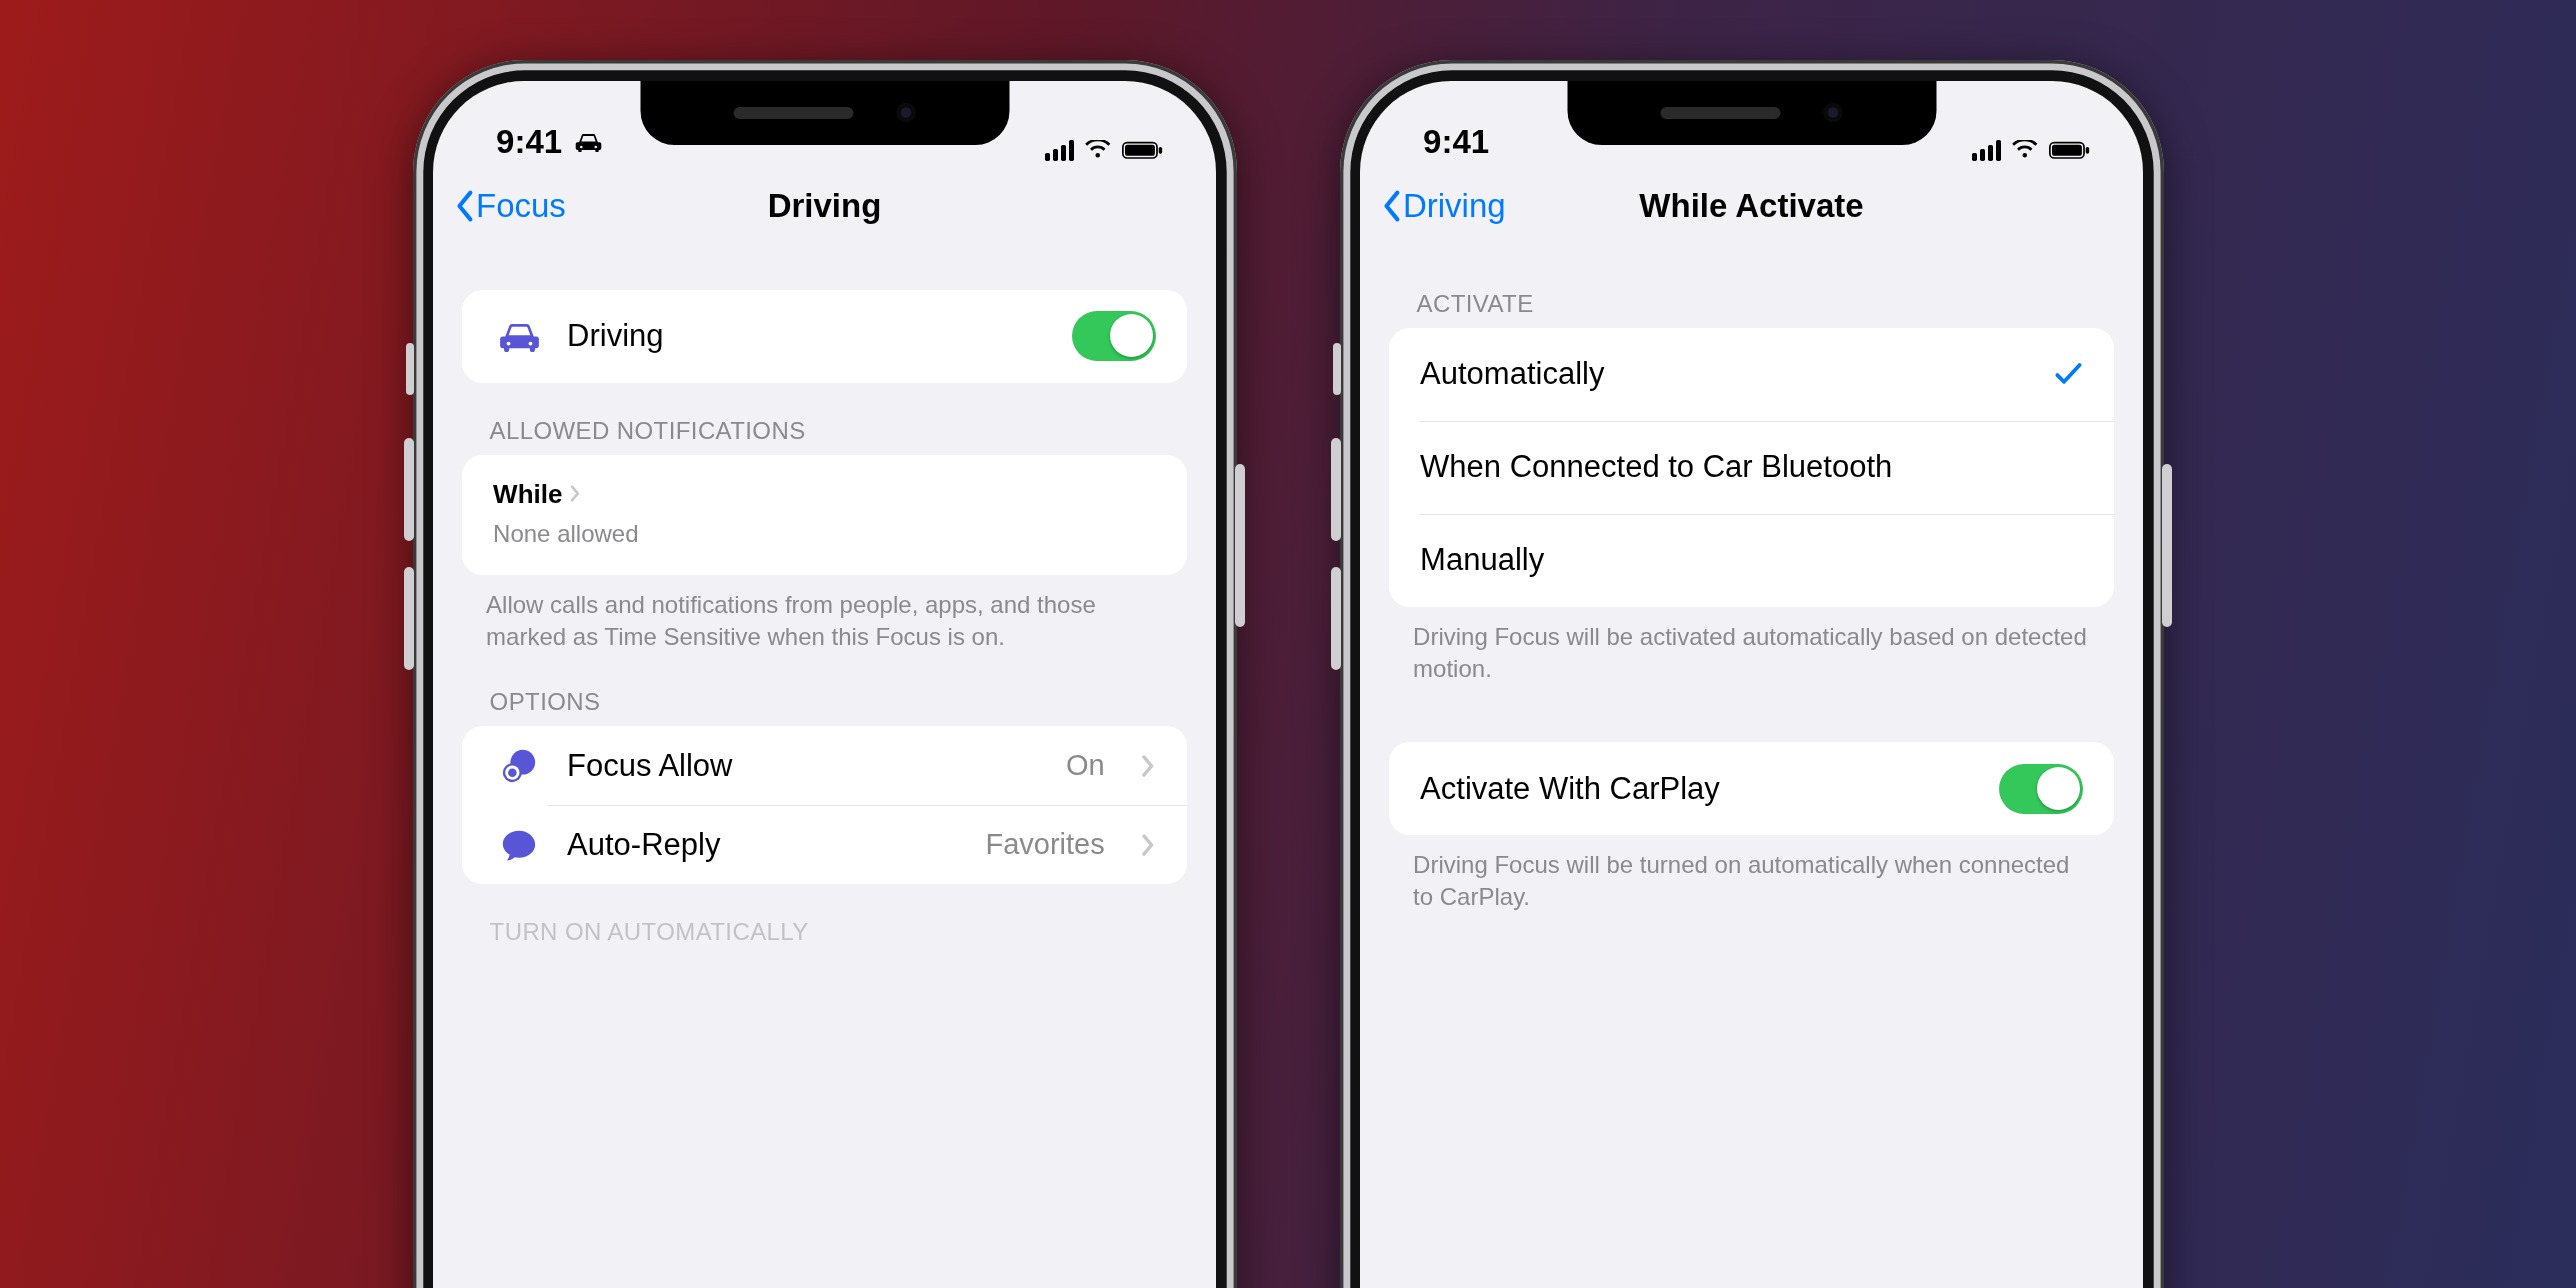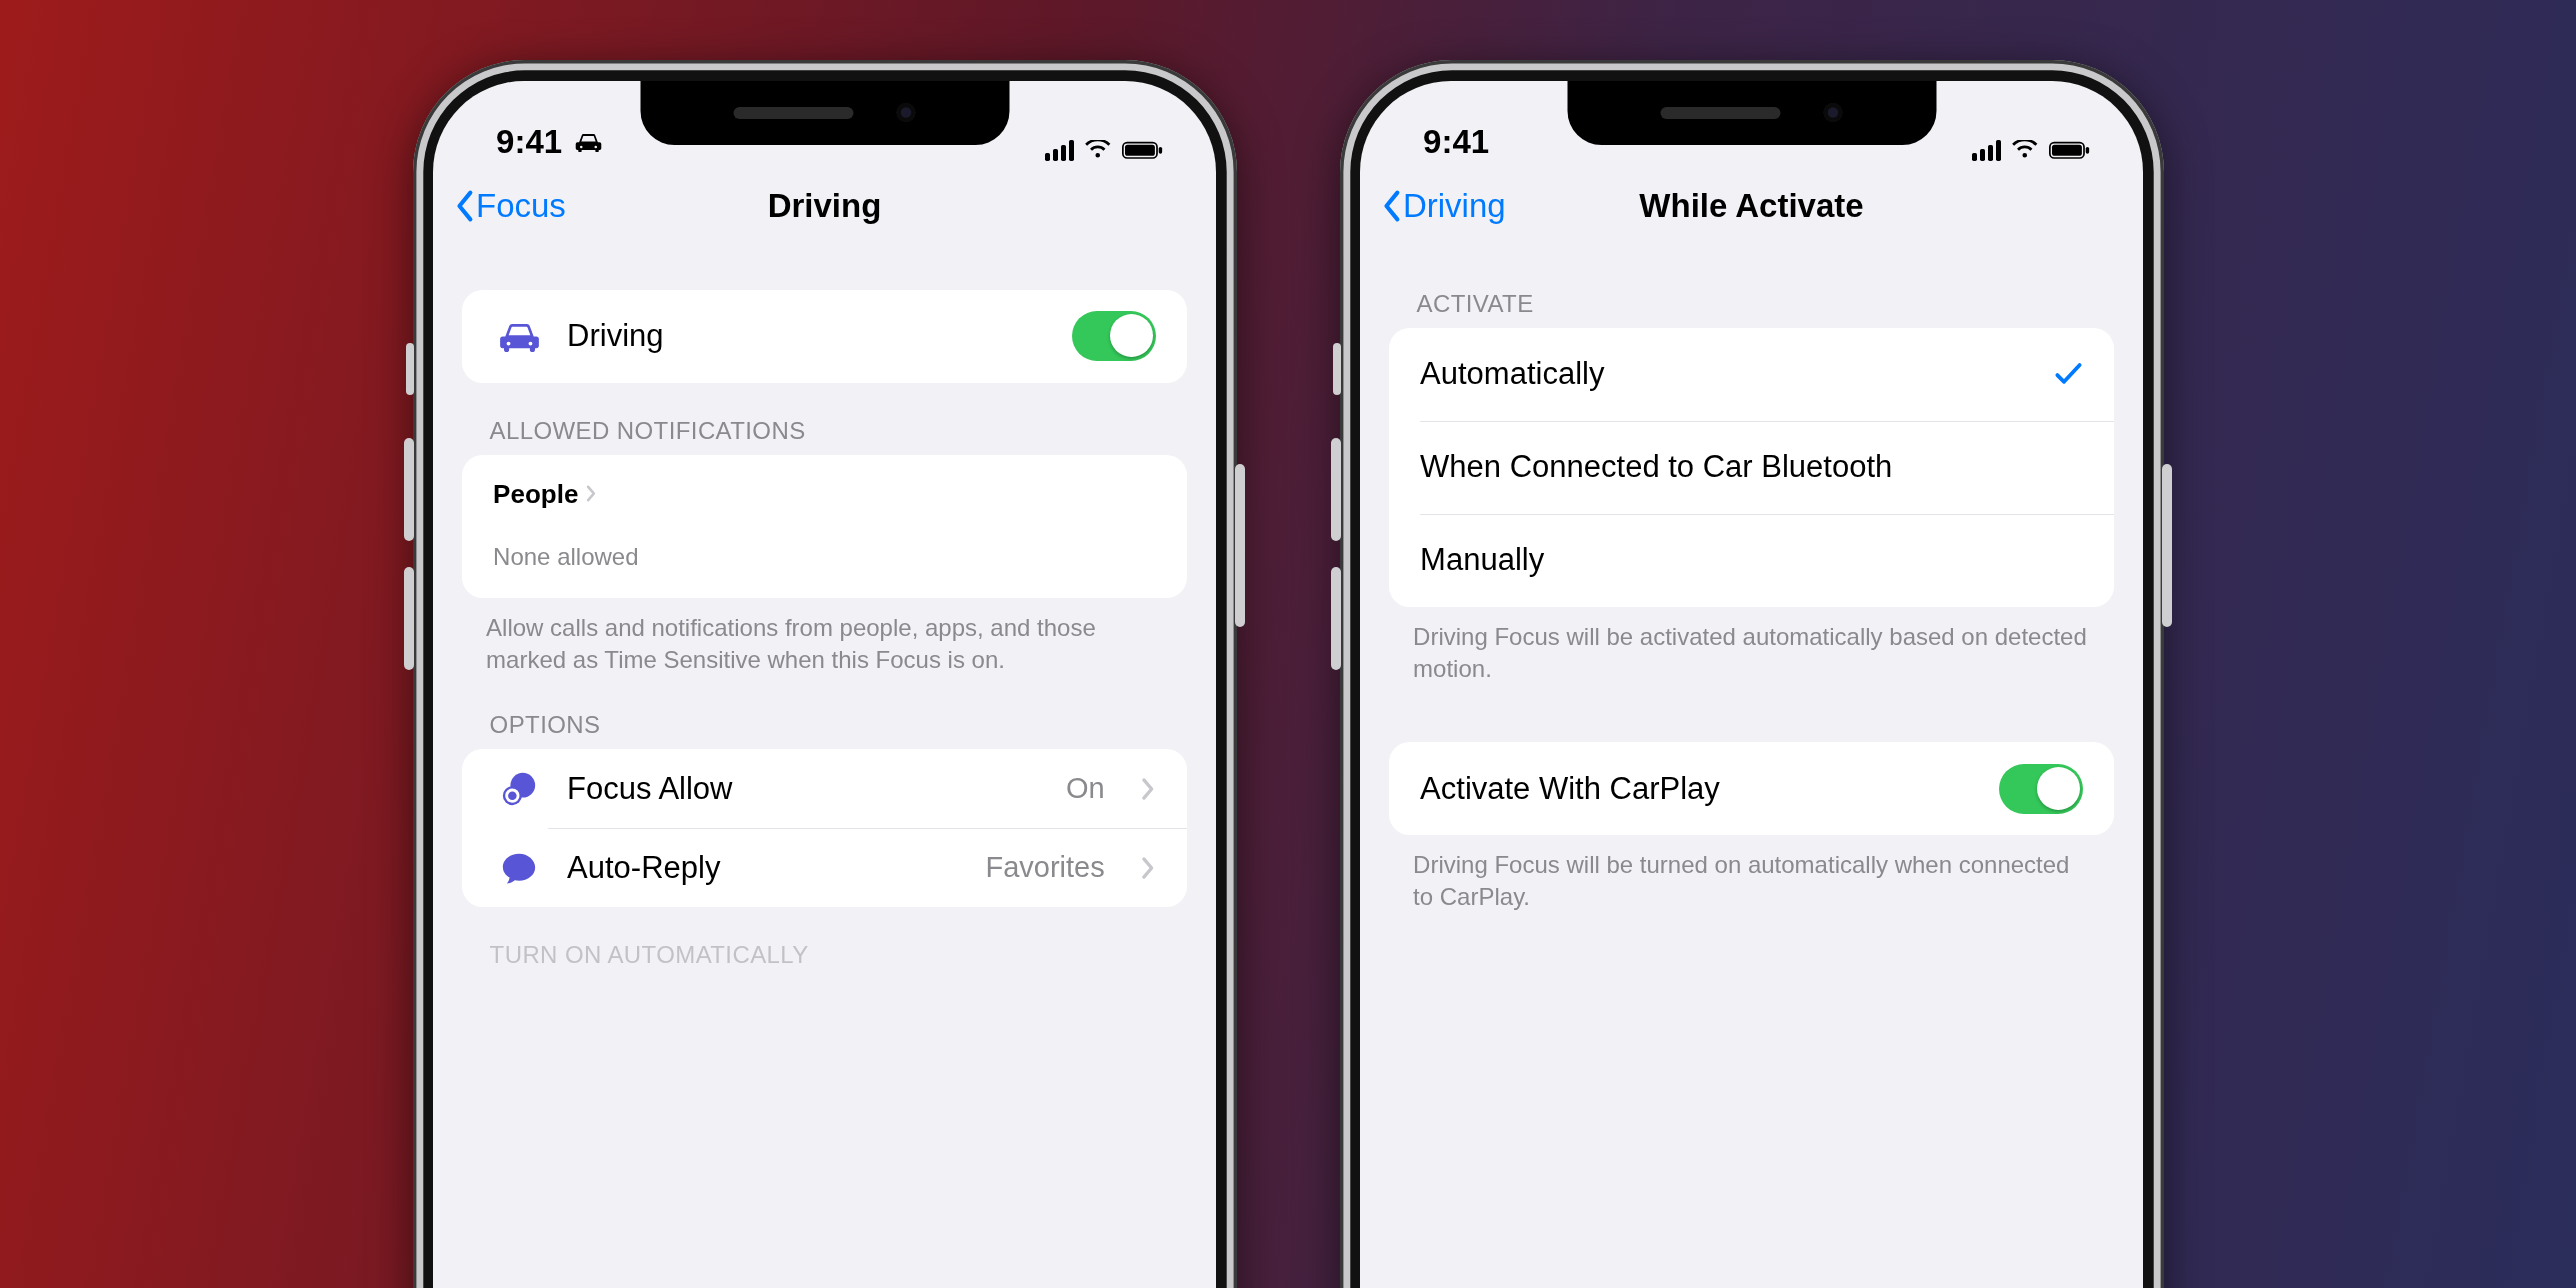--- a/index.html
+++ b/index.html
@@ -205,21 +205,21 @@
     display:flex;
     align-items:center;
     gap:6.9px;
     font-size:26px;
     font-weight:600;
     color:#000;
     cursor:pointer;
   }
   .people-row .mini-chevron{ color:#c7c7cc; }
   .people-sub{
-    margin-top:33px;
+    margin-top:10px;
     font-size:24px;
     color:#8a8a8e;
   }
 
   .icon-circle {
     width: 52px;
     display:flex;
     justify-content:center;
     flex: 0 0 52px;
   }
@@ -292,21 +292,21 @@
                 </svg>
             </span>
             <span class="cell-label flex">Driving</span>
             <div class="ios-switch"></div>
           </div>
         </div>
 
         <div class="section-header">ALLOWED NOTIFICATIONS</div>
         <div class="people-card">
           <div class="people-row">
-            <span>People</span>
+            <span>While</span>
             <span class="mini-chevron">
               <svg width="12" height="19" viewBox="0 0 12 20" fill="none" stroke="#c7c7cc" stroke-width="2.8" stroke-linecap="round" stroke-linejoin="round">
                   <polyline points="3,3 9,10 3,17"></polyline>
                 </svg>
             </span>
           </div>
           <div class="people-sub">None allowed</div>
         </div>
         <div class="section-footer">Allow calls and notifications from people, apps, and those marked as Time Sensitive when this Focus is on.</div>
 

